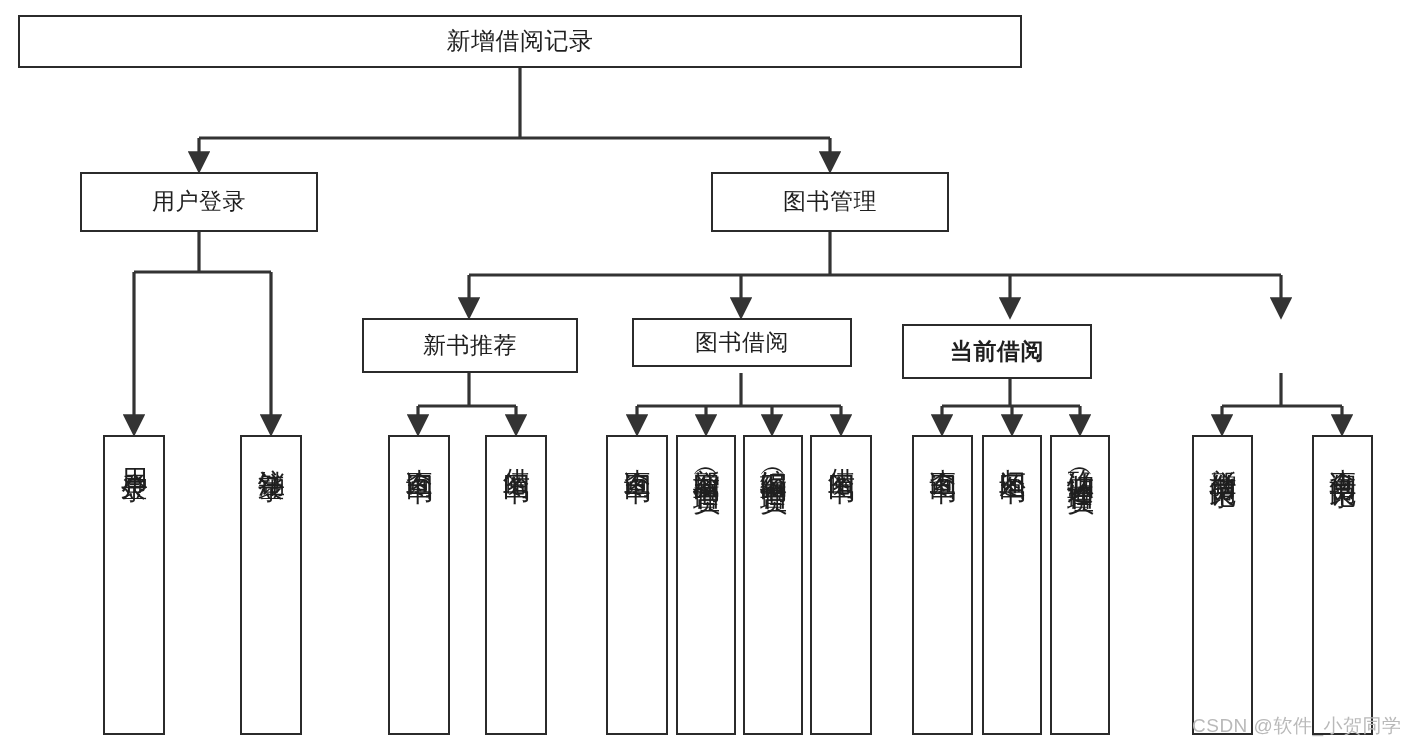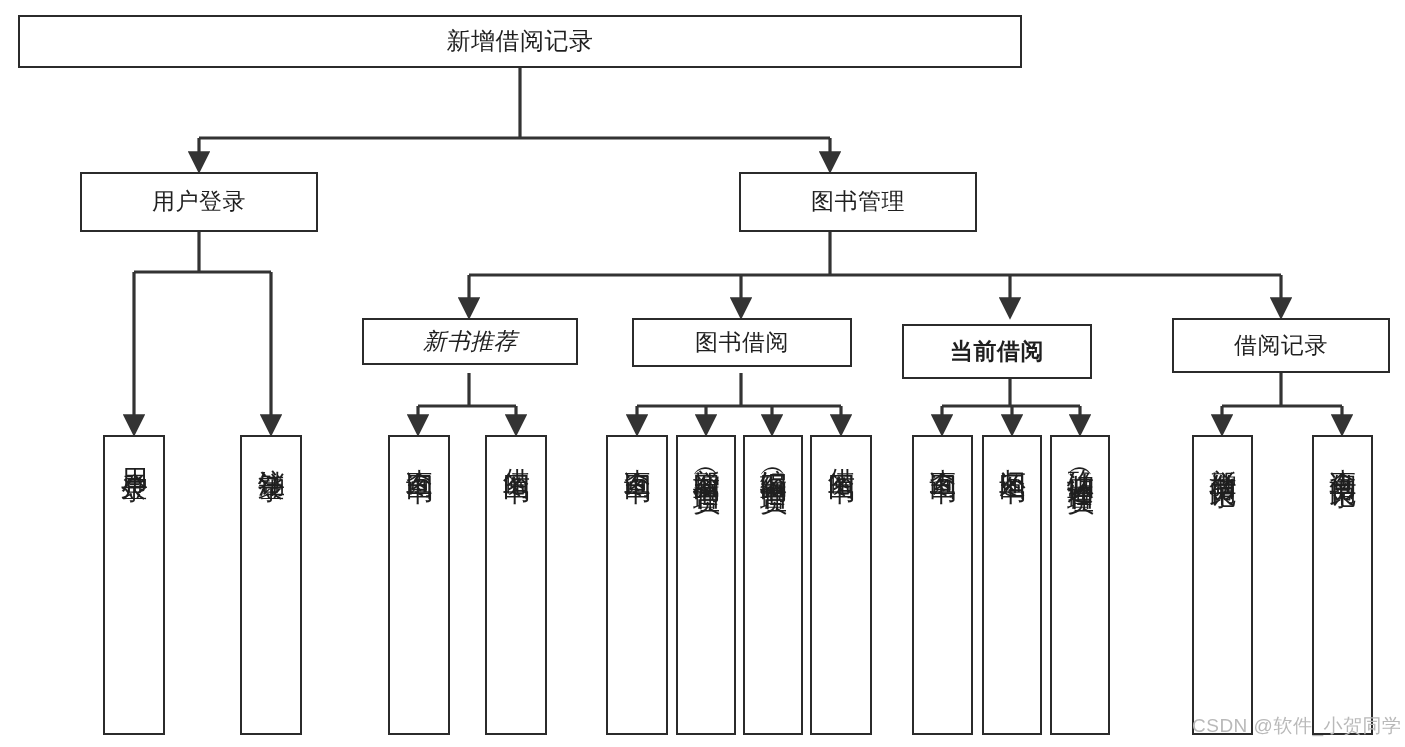--- a/index.html
+++ b/index.html
@@ -130,36 +130,33 @@
     </g>
   </svg>
 
   <div class="node horiz root" style="left:18px; top:15px; width:1004px; height:53px;">
     <span class="node-label">新增借阅记录</span>
   </div>
 
   <div class="node horiz" style="left:80px; top:172px; width:238px; height:60px;">
     <span class="node-label">用户登录</span>
   </div>
-  <div class="node horiz" style="left:739px; top:172px; width:238px; height:60px;align-items:center;">
+  <div class="node horiz" style="left:711px; top:172px; width:238px; height:60px;align-items:center;">
     <span class="node-label">图书管理</span>
   </div>
 
-  <div class="node horiz" style="left:362px; top:318px; width:216px; height:47px;font-style:italic;">
+  <div class="node horiz" style="left:362px; top:318px; width:216px; height:55px;">
     <span class="node-label">新书推荐</span>
   </div>
   <div class="node horiz" style="left:632px; top:318px; width:220px; height:49px;">
     <span class="node-label">图书借阅</span>
   </div>
   <div class="node horiz" style="left:902px; top:324px; width:190px; height:55px;font-weight:bold;">
     <span class="node-label">当前借阅</span>
   </div>
-  <div class="node horiz" style="left:1172px; top:318px; width:218px; height:55px;">
-    <span class="node-label">借阅记录</span>
-  </div>
 
   <div class="node vert" style="left:103px; top:435px; width:62px; height:300px;">
     <span class="node-label">用户登录</span>
   </div>
   <div class="node vert" style="left:240px; top:435px; width:62px; height:300px;">
     <span class="node-label">注销登录</span>
   </div>
 
   <div class="node vert" style="left:388px; top:435px; width:62px; height:300px;">
     <span class="node-label">查询图书</span>

